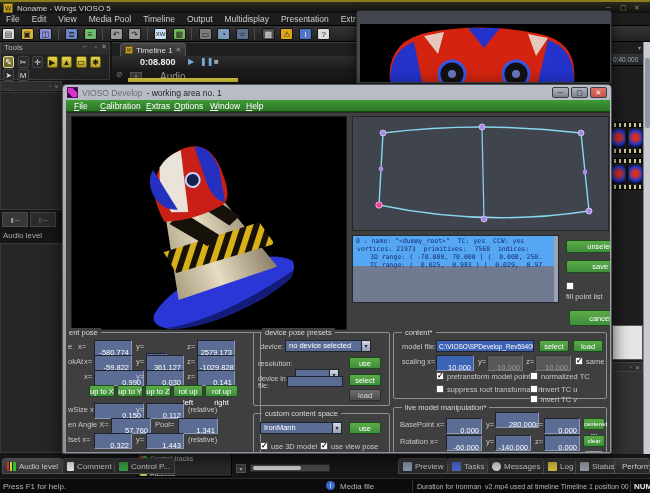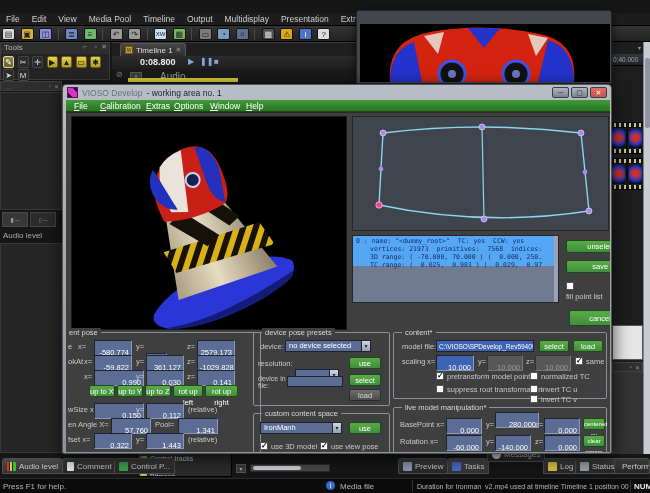--- a/index.html
+++ b/index.html
@@ -61,20 +61,28 @@
   .btab{position:absolute;height:16px;background:linear-gradient(#3c3c3c,#272727);border:1px solid #4e4e4e;border-radius:3px 3px 0 0;
         display:flex;align-items:center;gap:3px;padding:0 4px;font-size:8px;color:#c9c9c9}
   .btab.active{background:linear-gradient(#4a4a4a,#333)}
   .sicon{display:inline-block;width:9px;height:9px;border-radius:1px}
 </style>
 </head>
 <body>
 
 <div id="stage">
 
+  <div class="abs" id="titlebar">
+    <span class="abs" style="left:3px;top:1px;width:10px;height:10px;background:#caa52a;border:1px solid #6b570e;
+          color:#201a04;font-size:7px;line-height:9px;text-align:center">W</span>
+    <span class="abs t8" style="left:17px;top:2px">Noname - Wings VIOSO 5</span>
+    <span class="abs t7" style="left:606px;top:2px;color:#8a8a6a">─</span>
+    <span class="abs t7" style="left:620px;top:2px;color:#8a8a6a">▢</span>
+    <span class="abs t7" style="left:634px;top:2px;color:#8a8a6a">✕</span>
+  </div>
 
   <div class="abs" id="menubar">
     <span>File</span>
     <span>Edit</span>
     <span>View</span>
     <span>Media Pool</span>
     <span>Timeline</span>
     <span>Output</span>
     <span>Multidisplay</span>
     <span>Presentation</span>
@@ -266,21 +274,21 @@
           <circle cx="131" cy="102" r="3" fill="#a98ae6" stroke="#e4d8ff" stroke-width=".7"></circle>
           <circle cx="28" cy="52" r="2.4" fill="#a98ae6"></circle>
           <circle cx="232" cy="55" r="2.4" fill="#a98ae6"></circle>
           <circle cx="26" cy="88" r="3.2" fill="#ef3f9f" stroke="#ffd6ec" stroke-width=".7"></circle>
         </svg>
       </div>
 
       <div class="abs" style="left:286px;top:122px;width:207px;height:68px;background:#707a90;border:1px solid #23262e">
         <div style="position:absolute;left:0;top:0;right:4px;height:30px;background:var(--selection-blue)">
           <div class="mono t65" style="color:#17306e;padding:1px 0 0 3px">0 : name: "&lt;dummy_root&gt;"  TC: yes  CCW: yes</div>
-          <div class="mono t65" style="color:#17306e;padding-left:17px">vertices: 21973  primitives:  7568  indices:</div>
+          <div class="mono t65" style="color:#17306e;padding-left:4px">vertices: 21973  primitives:  7568  indices:</div>
           <div class="mono t65" style="color:#17306e;padding-left:17px">3D range: ( -70.000, 70.000 ) (  0.000, 250.</div>
           <div class="mono t65" style="color:#17306e;padding-left:17px">TC range: (  0.025,  0.983 ) (  0.029,  0.97</div>
         </div>
         <div style="position:absolute;right:0;top:0;bottom:0;width:4px;background:#9aa2b4"></div>
       </div>
 
       <div class="abs gbtn" style="left:500px;top:127px;width:80px;height:13px">unselect all</div>
       <div class="abs gbtn" style="left:500px;top:147px;width:80px;height:13px">save sel</div>
       <div class="abs" style="left:500px;top:168px">
         <span class="cb"></span><span class="lbl">fill point list</span>
@@ -445,21 +453,21 @@
   </div>
 
   <div class="btab" style="left:398px;top:458px">
     <span class="sicon" style="background:#8a9ab0"></span>
     <span>Preview</span>
   </div>
   <div class="btab active" style="left:447px;top:458px">
     <span class="sicon" style="background:#4a6ad0"></span>
     <span>Tasks</span>
   </div>
-  <div class="btab" style="left:487px;top:446px">
+  <div class="btab" style="left:487px;top:458px">
     <span class="sicon" style="background:#d8d8d8;border-radius:50%"></span>
     <span>Messages</span>
   </div>
   <div class="btab" style="left:543px;top:458px">
     <span class="sicon" style="background:#d8c040"></span>
     <span>Log</span>
   </div>
   <div class="btab" style="left:575px;top:458px">
     <span class="sicon" style="background:#9aa0a8"></span>
     <span>Status</span>

